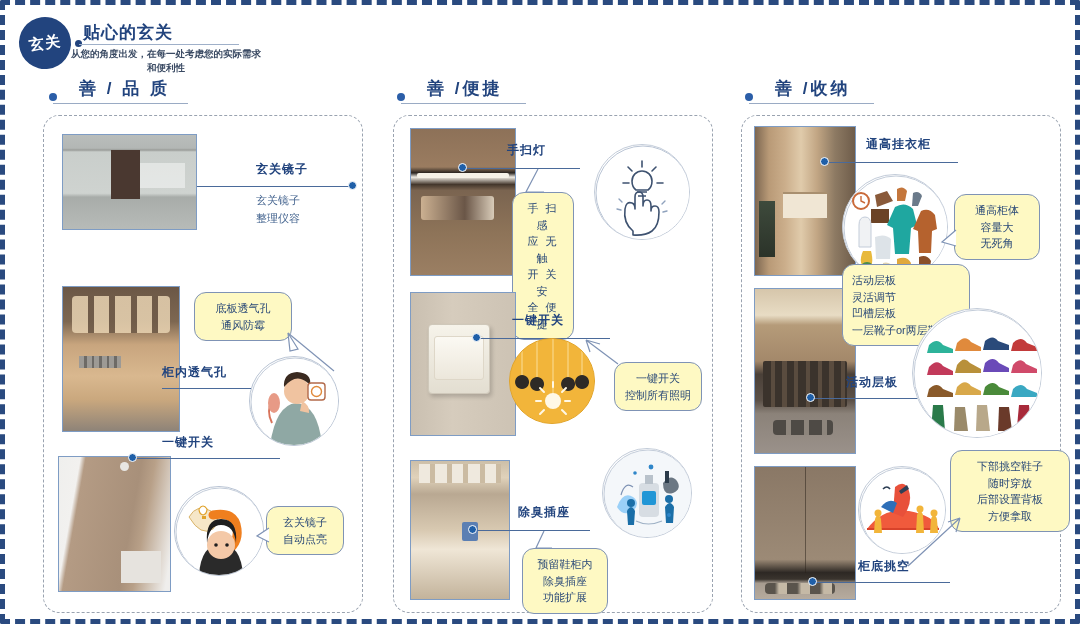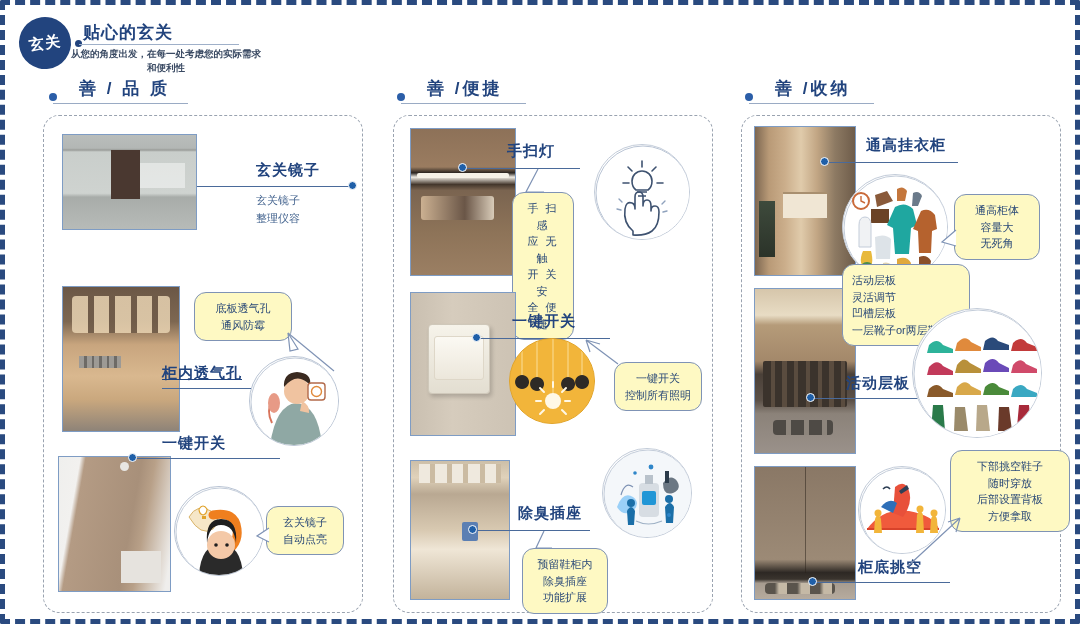--- a/index.html
+++ b/index.html
@@ -120,21 +120,21 @@
   .ph-shoecab::after{content:"";position:absolute;left:18%;top:80%;width:60%;height:9%;
       background:repeating-linear-gradient(90deg,#4e4a45 0 22%,#8d857c 22% 30%);border-radius:4px;}
 
   .ph-bottom { background: linear-gradient(180deg,#8a7866 0%,#9c8a76 70%,#2d2824 80%,#3a342e 85%,#a79c90 88%,#b6ab9e 100%); position:relative;}
   .ph-bottom::before{content:"";position:absolute;left:49.5%;top:0;width:1.5px;height:80%;background:rgba(40,32,24,.5);}
   .ph-bottom::after{content:"";position:absolute;left:10%;top:88%;width:70%;height:8%;
       background:repeating-linear-gradient(90deg,#5a544c 0 14%,#c5b9a6 20% 32%);border-radius:4px;}
 
   
   .item-title {
-    position: absolute; font-size: 15px; font-weight: bold;
+    position: absolute; font-size: 12px; font-weight: bold;
     color: #22447e; letter-spacing: 1px; white-space: nowrap;
   }
   .leader { position: absolute; border-top: 1.3px solid #4a6a9a; }
   .leader-dot {
     position: absolute; width: 9px; height: 9px; border-radius: 50%;
     background: #1f5fa8; border: 1px solid #fff;
   }
 
   
   .bubble {
@@ -207,21 +207,21 @@
       <div class="inner ph-vent"></div>
     </div>
     <div class="bubble" style="left:150px; top:176px; width:98px;">底板透气孔
 通风防霉</div>
     <div class="tail" style="left:244px; top:215px;">
       <svg width="60" height="45" viewBox="0 0 60 45">
           <path d="M0,2 L46,40" stroke="#7f93b5" stroke-width="1.2" fill="none"></path>
           <path d="M0,2 L10,18 L2,20 Z" fill="#fff" stroke="#7f93b5" stroke-width="1.2"></path>
         </svg>
     </div>
-    <div class="item-title" style="left:118px; top:248px;text-decoration:underline;">柜内透气孔</div>
+    <div class="item-title" style="left:118px; top:248px;">柜内透气孔</div>
     <div class="leader" style="left:118px; top:272px; width:118px;"></div>
     <div class="circ" style="left:205px; top:240px; width:90px; height:90px;">
       <svg viewBox="0 0 90 90" width="90" height="90">
         <circle cx="45" cy="45" r="44" fill="#fff" stroke="#c3ccd9"></circle>
         <path d="M20,88 q6,-40 26,-42 q22,2 26,42 z" fill="#8fa8a4"></path>
         <circle cx="47" cy="34" r="13" fill="#f0c3a0"></circle>
         <path d="M34,30 q13,-16 26,-2 q2,-12 -13,-13 q-14,1 -13,15z" fill="#3a2a20"></path>
         <path d="M52,44 q8,4 7,12 l-9,-2 z" fill="#f0c3a0"></path>
         <rect x="58" y="26" width="17" height="17" rx="3" fill="#fff" stroke="#b26a4a" stroke-width="1.4"></rect>
         <circle cx="66.5" cy="34.5" r="5" fill="none" stroke="#e08a3c" stroke-width="1.4"></circle>

